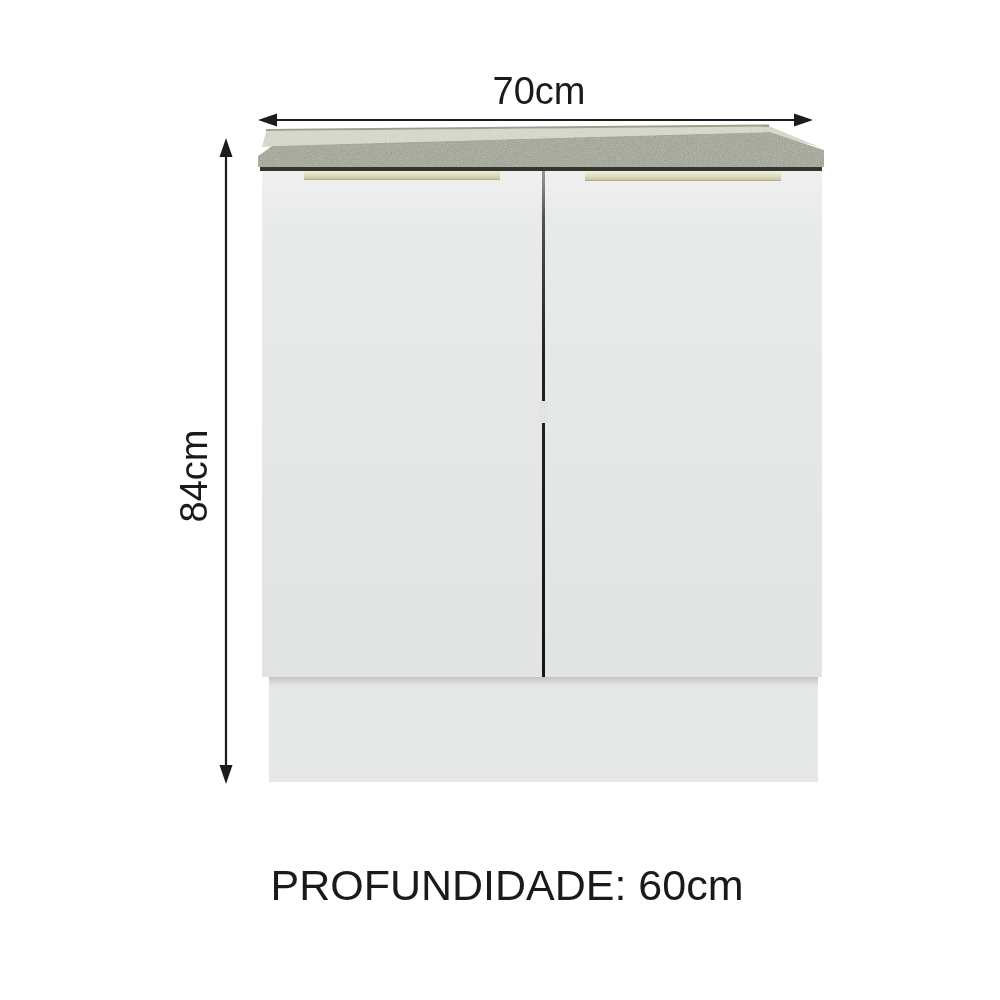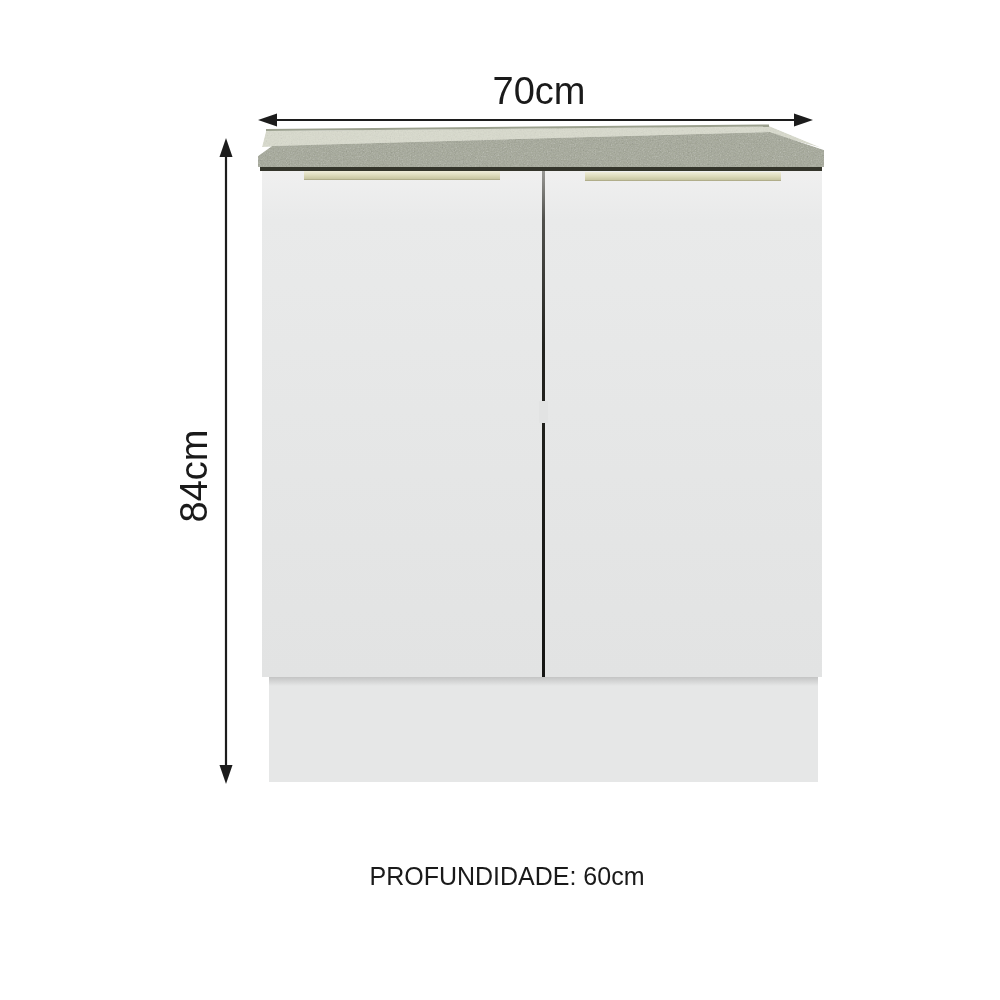--- a/index.html
+++ b/index.html
@@ -41,21 +41,21 @@
     top: 456px;
     width: 200px;
     height: 40px;
     font-size: 38px;
     transform: rotate(-90deg);
   }
   .dim-label.depth {
     left: 245px;
     top: 864px;
     width: 500px;
-    font-size: 25px;
+    font-size: 43px;
   }
 </style>
 </head>
 <body>
 
 <div class="canvas">
 
   <svg class="art" viewBox="0 0 1000 1000">
     <defs>
       <filter id="graniteNoise" x="-5%" y="-5%" width="110%" height="110%">

